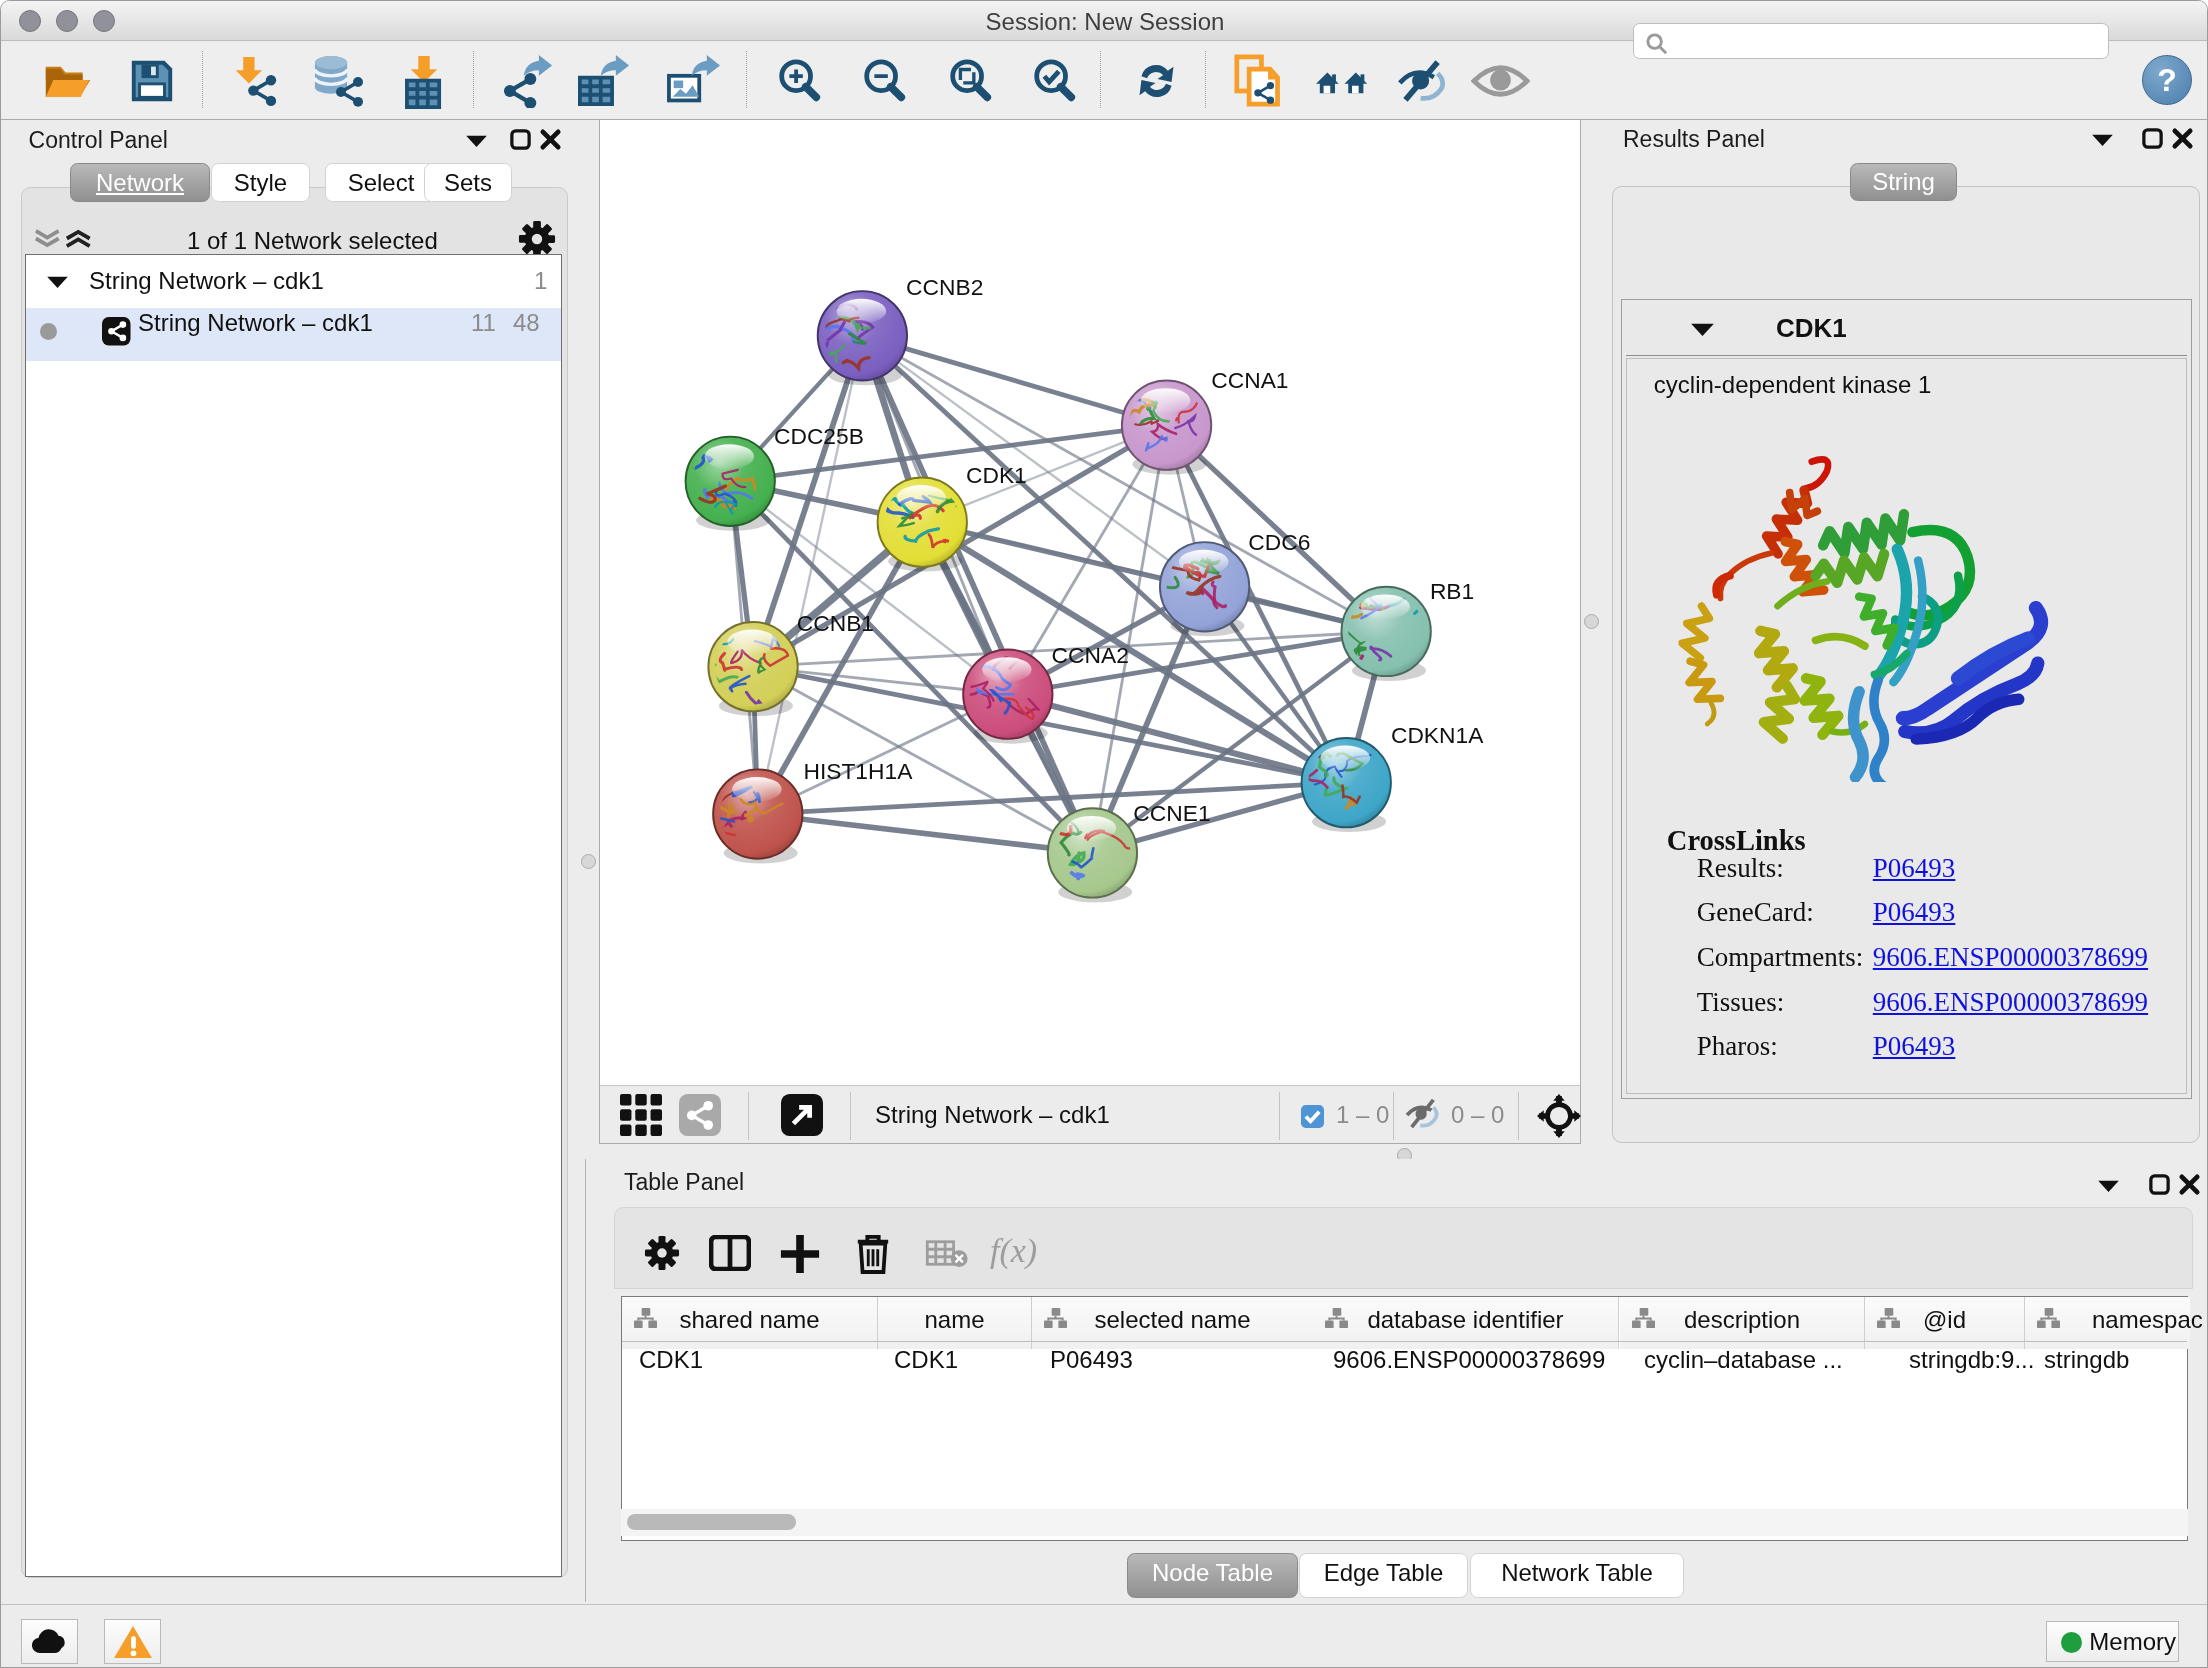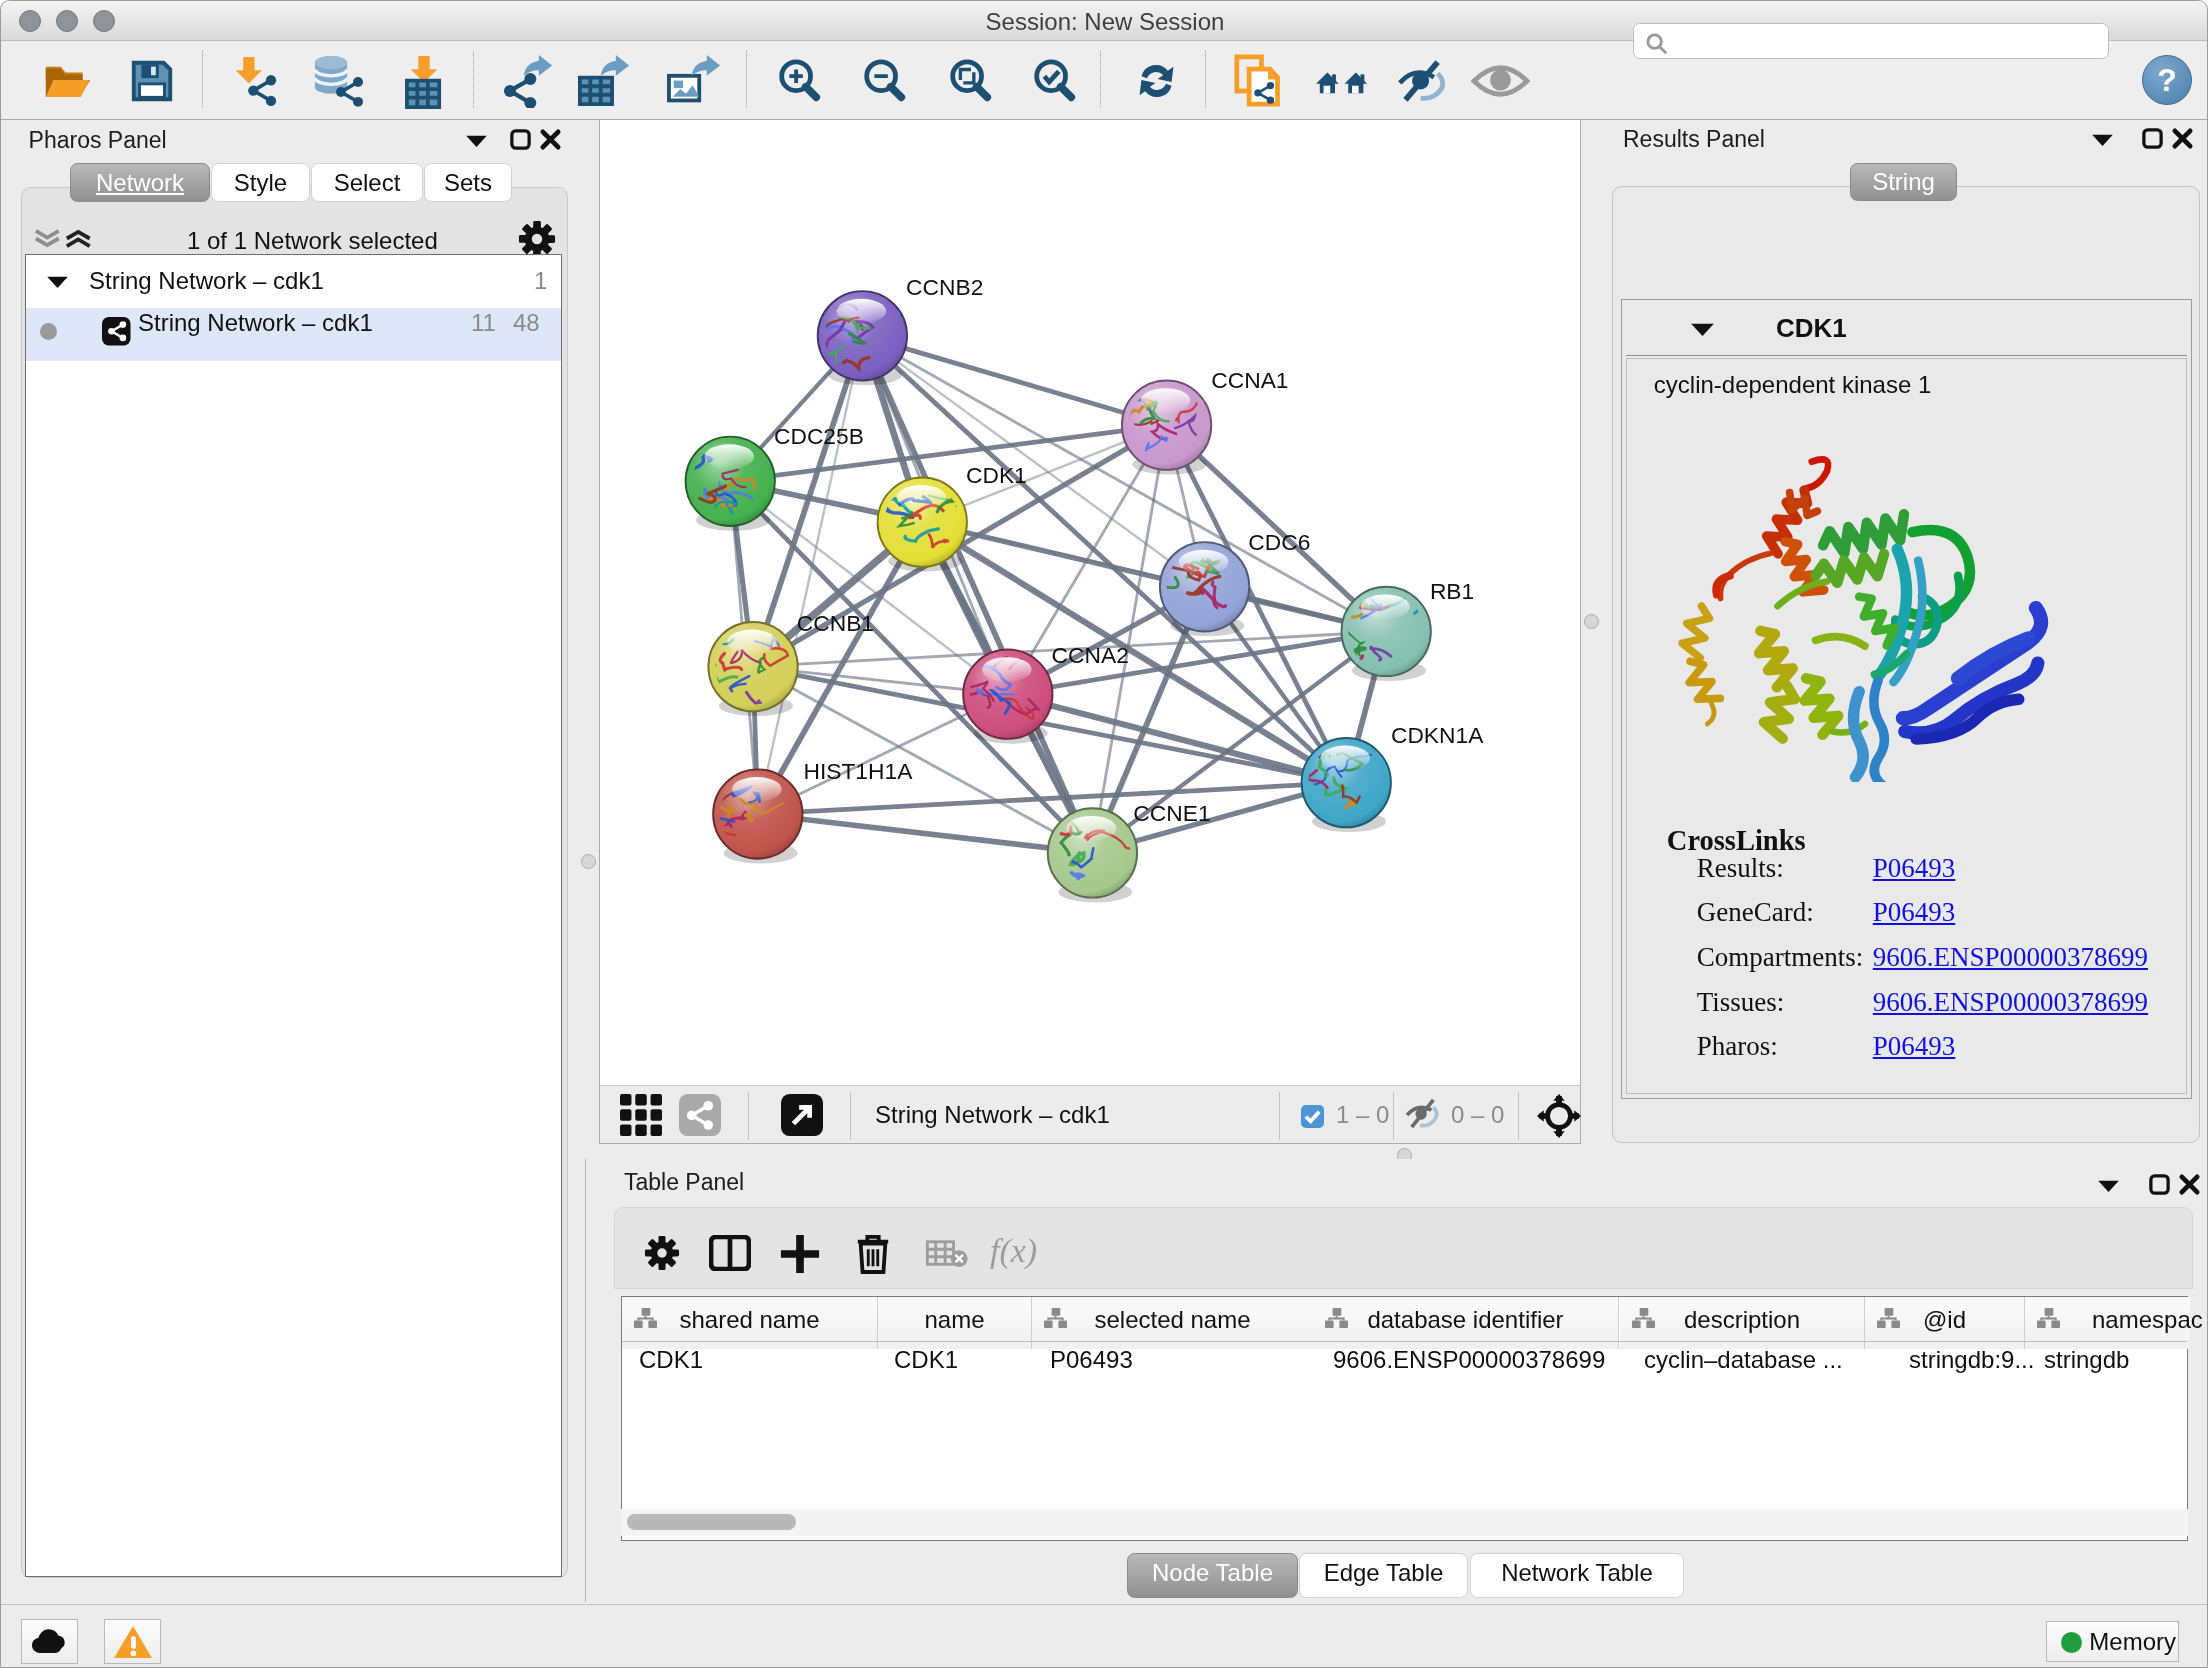--- a/index.html
+++ b/index.html
@@ -251,36 +251,36 @@
       </svg>
     </div>
   <div class="abs search">
       <svg width="25" height="25" viewBox="0 0 26 26">
         <circle cx="10" cy="10" r="7" fill="none" stroke="#9a9a9a" stroke-width="3"></circle>
         <path d="M15 15 l7 7" stroke="#9a9a9a" stroke-width="3"></path>
       </svg>
     </div>
   <div class="abs help">?</div>
 
-  <div class="abs phead" style="left:27.6px; top:126px">Pharos Panel</div>
+  <div class="abs phead" style="left:27.6px; top:126px">Control Panel</div>
   <div class="abs" style="left:463px; top:132px"><svg width="25" height="15" viewBox="0 0 26 16">
         <path d="M2 3 h22 l-11 12 z" fill="#111"></path>
       </svg></div>
   <div class="abs" style="left:508px; top:127px"><svg width="23" height="23" viewBox="0 0 24 24">
         <rect x="3" y="3" width="18" height="18" rx="4" fill="none" stroke="#111" stroke-width="3.4"></rect>
       </svg></div>
   <div class="abs" style="left:538px; top:127px"><svg width="23" height="23" viewBox="0 0 24 24">
         <path d="M4 4 L20 20 M20 4 L4 20" stroke="#111" stroke-width="5" stroke-linecap="round"></path>
       </svg></div>
 
   <div class="cp-panel abs"></div>
   <div id="cp-tabs">
     <div class="tab sel" style="left:69px; width:140px">Network</div>
     <div class="tab" style="left:210px; width:99px">Style</div>
-    <div class="tab" style="left:310px; width:112px">Select</div>
+    <div class="tab" style="left:324px; width:112px">Select</div>
     <div class="tab" style="left:423px; width:88px">Sets</div>
   </div>
   <div class="abs" style="left:32px; top:228px"><svg width="28.5" height="19" viewBox="0 0 30 20">
         <path d="M3 2 l12 7 12 -7 M3 10 l12 7 12 -7" stroke="#8e8e8e" stroke-width="4" fill="none"></path>
       </svg></div>
   <div class="abs" style="left:63px; top:228px"><svg width="28.5" height="19" viewBox="0 0 30 20">
         <path d="M3 18 l12 -7 12 7 M3 10 l12 -7 12 7" stroke="#222" stroke-width="4" fill="none"></path>
       </svg></div>
   <div class="abs" style="left:186px; top:226px; font-size:24px; color:#111">1 of 1 Network selected</div>
   <div class="abs" style="left:517px; top:219px"><svg width="38" height="38" viewBox="0 0 40 40">

